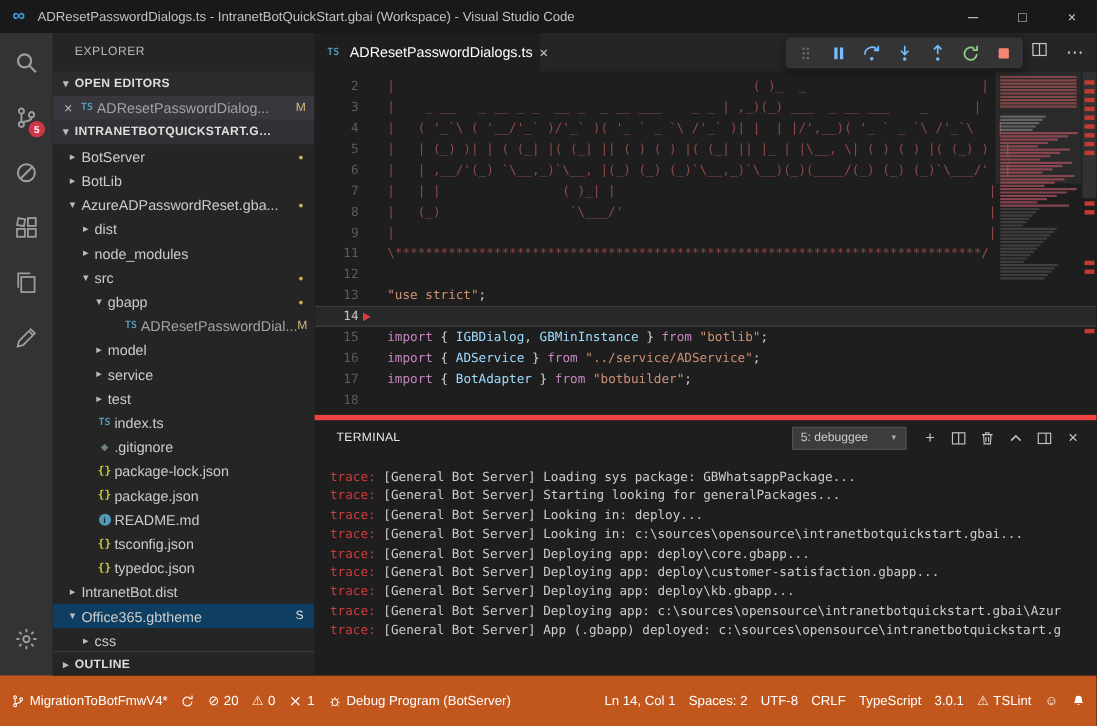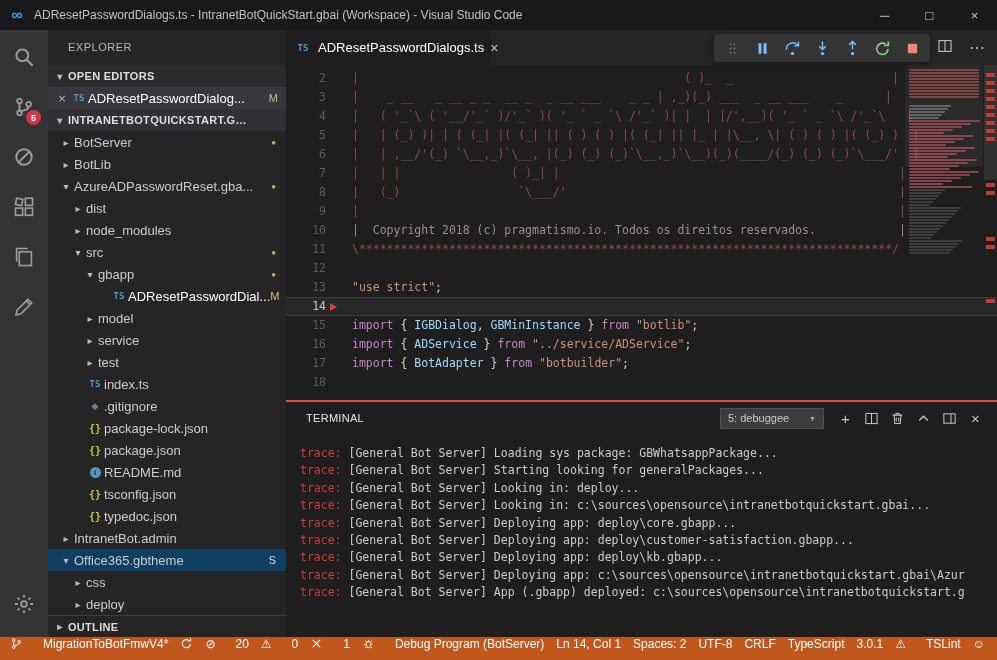--- a/index.html
+++ b/index.html
@@ -31,21 +31,21 @@
   .oe-close{width:16px;text-align:center;color:#bbb;font-size:13px;flex:0 0 16px}
   .fi{width:18px;flex:0 0 18px;text-align:center}
   .fi-ts{color:#519aba;font-size:9px;font-weight:bold;font-family:"DejaVu Sans Mono",monospace}
   .fi-json{color:#cbcb41;font-size:10px;font-weight:bold;font-family:"DejaVu Sans Mono",monospace}
   .fi-dia{color:#6d8086;font-size:9px}
   .fi-info{flex:0 0 18px;display:flex;align-items:center;justify-content:center}
   .fi-info i{width:11px;height:11px;border-radius:50%;background:#519aba;color:#1e1e1e;font-size:8px;font-weight:bold;font-style:normal;display:flex;align-items:center;justify-content:center}
   .trow{height:22px;display:flex;align-items:center;position:relative;white-space:nowrap}
   .trow.sel{background:#0e3e61}
   .tlabel{color:#ccc}
-  .tlabel.mod{color:#ffffff}
+  .tlabel.mod{color:#a3a3a3}
   .dot{margin-left:auto;margin-right:10px;color:#c2ae56;font-size:8px}
   .badge-m{margin-left:auto;margin-right:8px;color:#d7ba7d;font-size:11px}
   .badge-s{margin-left:auto;margin-right:10px;color:#ddd;font-size:11px}
   
   .egroup{flex:1;display:flex;flex-direction:column;position:relative;min-width:0}
   .tabbar{flex:0 0 35px;background:#252526;display:flex;position:relative}
   .tab{width:205px;background:#1e1e1e;display:flex;align-items:center;padding:0 8px;font-size:13px;color:#fff}
   .tab-label{margin:0 6px;white-space:nowrap}
   .tab-close{margin-left:auto;color:#c5c5c5;font-size:14px}
   .dbgbar{position:absolute;left:428px;top:4px;height:28px;background:#343435;border-radius:4px;display:flex;align-items:center;box-shadow:0 2px 7px rgba(0,0,0,.45);padding:0 3px;z-index:5}
@@ -64,36 +64,36 @@
   .gmark{flex:0 0 26px;display:flex;align-items:center}
   .curarrow{width:0;height:0;border-top:4.5px solid transparent;border-bottom:4.5px solid transparent;border-left:7px solid #dd3f3f;margin-left:4px}
   .c-art{color:#8f4a4a}.c-cmt{color:#a08c8c}.c-kw{color:#c586c0}.c-id{color:#9cdcfe}.c-str{color:#ce9178}.c-pun{color:#d4d4d4}
   .minimap{position:absolute;top:0;right:14px;width:78px;height:100%}
   .mm-slider{position:absolute;top:0;left:0;right:0;height:102px;background:rgba(255,255,255,.055)}
   .mm-bar{position:absolute;height:2px;border-radius:1px}
   .ruler{position:absolute;top:0;right:0;width:14px;height:100%}
   .ruler-mark{position:absolute;right:2px;width:9px;height:4px;background:#c23a32}
   .vscroll{position:absolute;top:0;right:0;width:13px;height:115px;background:rgba(121,121,121,.22)}
   
-  .terminal{flex:0 0 237px;background:#1e1e1e;border-top:2px solid #ef4444;display:flex;flex-direction:column;min-width:0}
+  .terminal{flex:0 0 237px;background:#1e1e1e;border-top:5px solid #ef4444;display:flex;flex-direction:column;min-width:0}
   .term-head{flex:0 0 32px;display:flex;align-items:center;padding:0 12px}
   .term-tab{font-size:11px;color:#e7e7e7;letter-spacing:.3px;padding:0 8px}
   .term-sel{margin-left:auto;width:104px;height:21px;background:#3c3c3c;color:#ccc;font-size:11px;display:flex;align-items:center;padding:0 7px;border:1px solid #515151}
   .term-sel .arr{margin-left:auto;font-size:7px;color:#aaa}
   .term-acts{display:flex;align-items:center;gap:7px;margin-left:12px;color:#c5c5c5}
   .term-act{width:19px;height:20px;display:flex;align-items:center;justify-content:center;font-size:15px}
   .term-act svg{width:15px;height:15px}
   .term-body{flex:1;padding:11px 0 0 14px;font-family:"DejaVu Sans Mono",monospace;font-size:11.5px;line-height:17.4px;overflow:hidden}
   .tline{white-space:pre;color:#ccc}
   .tprefix{color:#cd3c3c}
   
   .statusbar{flex:0 0 23px;background:#c2571e;display:flex;align-items:center;color:#fff;font-size:12px;padding:0 4px}
   .sb-left,.sb-right{display:flex;height:100%;align-items:center}
   .sb-right{margin-left:auto}
-  .sb-item{display:flex;align-items:flex-start;padding:0 6px;gap:20px;height:100%;white-space:nowrap}
+  .sb-item{display:flex;align-items:flex-end;padding:16px 6px;gap:4px;height:100%;white-space:nowrap}
   .sb-ico{display:flex;align-items:center}
   .sb-ico svg{width:13px;height:13px}
   .sb-char{font-size:12px}
 </style>
 </head>
 <body>
 
 <div class="app">
   <div class="titlebar">
     <span class="logo">∞</span>
@@ -255,21 +255,21 @@
             <span class="fi fi-json">{}</span>
             <span class="tlabel">tsconfig.json</span>
           </div>
           <div class="trow" style="padding-left: 22px;">
             <span class="chev"></span>
             <span class="fi fi-json">{}</span>
             <span class="tlabel">typedoc.json</span>
           </div>
           <div class="trow" style="padding-left: 10px;">
             <span class="chev">▸</span>
-            <span class="tlabel">IntranetBot.admin</span>
+            <span class="tlabel">IntranetBot.dist</span>
           </div>
           <div class="trow sel" style="padding-left: 10px;">
             <span class="chev">▾</span>
             <span class="tlabel">Office365.gbtheme</span>
             <span class="badge-s">S</span>
           </div>
           <div class="trow" style="padding-left: 22px;">
             <span class="chev">▸</span>
             <span class="tlabel">css</span>
           </div>
@@ -349,21 +349,20 @@
       <div class="editor">
         <div class="codewrap">
             <div class="codeline"><span class="ln">2</span><span class="gmark"></span><span class="ctext"><span class="c-art">|                                               ( )_  _                       |</span></span></div>
             <div class="codeline"><span class="ln">3</span><span class="gmark"></span><span class="ctext"><span class="c-art">|    _ __   _ __ _ _  __ _  _ __ ___    _ _ | ,_)(_) ___  _ __ ___    _      |</span></span></div>
             <div class="codeline"><span class="ln">4</span><span class="gmark"></span><span class="ctext"><span class="c-art">|   ( '_`\ ( '__/'_` )/'_` )( '_ ` _ `\ /'_` )| |  | |/',__)( '_ ` _ `\ /'_`\   |</span></span></div>
             <div class="codeline"><span class="ln">5</span><span class="gmark"></span><span class="ctext"><span class="c-art">|   | (_) )| | ( (_| |( (_| || ( ) ( ) |( (_| || |_ | |\__, \| ( ) ( ) |( (_) )  |</span></span></div>
             <div class="codeline"><span class="ln">6</span><span class="gmark"></span><span class="ctext"><span class="c-art">|   | ,__/'(_) `\__,_)`\__, |(_) (_) (_)`\__,_)`\__)(_)(____/(_) (_) (_)`\___/'  |</span></span></div>
             <div class="codeline"><span class="ln">7</span><span class="gmark"></span><span class="ctext"><span class="c-art">|   | |                ( )_| |                                                 |</span></span></div>
             <div class="codeline"><span class="ln">8</span><span class="gmark"></span><span class="ctext"><span class="c-art">|   (_)                 `\___/'                                                |</span></span></div>
             <div class="codeline"><span class="ln">9</span><span class="gmark"></span><span class="ctext"><span class="c-art">|                                                                              |</span></span></div>
-            <div class="codeline"><span class="ln">10</span><span class="gmark"></span><span class="ctext"><span class="c-cmt">|  Copyright 2018 (c) pragmatismo.io. Todos os direitos reservados.            |</span></span></div>
             <div class="codeline"><span class="ln">11</span><span class="gmark"></span><span class="ctext"><span class="c-art">\*****************************************************************************/</span></span></div>
             <div class="codeline"><span class="ln">12</span><span class="gmark"></span><span class="ctext"></span></div>
             <div class="codeline"><span class="ln">13</span><span class="gmark"></span><span class="ctext"><span class="c-str">"use strict"</span><span class="c-pun">;</span></span></div>
             <div class="codeline cur"><span class="ln">14</span><span class="gmark"><span class="curarrow"></span></span><span class="ctext"></span></div>
             <div class="codeline"><span class="ln">15</span><span class="gmark"></span><span class="ctext"><span class="c-kw">import</span><span class="c-pun"> { </span><span class="c-id">IGBDialog</span><span class="c-pun">, </span><span class="c-id">GBMinInstance</span><span class="c-pun"> } </span><span class="c-kw">from</span><span class="c-pun"> </span><span class="c-str">"botlib"</span><span class="c-pun">;</span></span></div>
             <div class="codeline"><span class="ln">16</span><span class="gmark"></span><span class="ctext"><span class="c-kw">import</span><span class="c-pun"> { </span><span class="c-id">ADService</span><span class="c-pun"> } </span><span class="c-kw">from</span><span class="c-pun"> </span><span class="c-str">"../service/ADService"</span><span class="c-pun">;</span></span></div>
             <div class="codeline"><span class="ln">17</span><span class="gmark"></span><span class="ctext"><span class="c-kw">import</span><span class="c-pun"> { </span><span class="c-id">BotAdapter</span><span class="c-pun"> } </span><span class="c-kw">from</span><span class="c-pun"> </span><span class="c-str">"botbuilder"</span><span class="c-pun">;</span></span></div>
             <div class="codeline"><span class="ln">18</span><span class="gmark"></span><span class="ctext"></span></div>
           </div>
         <div class="minimap">

